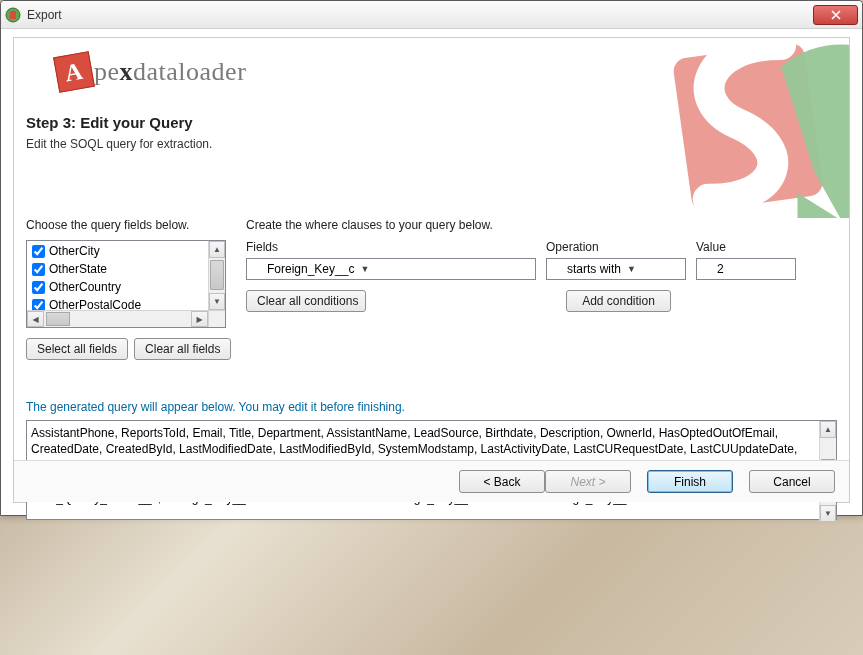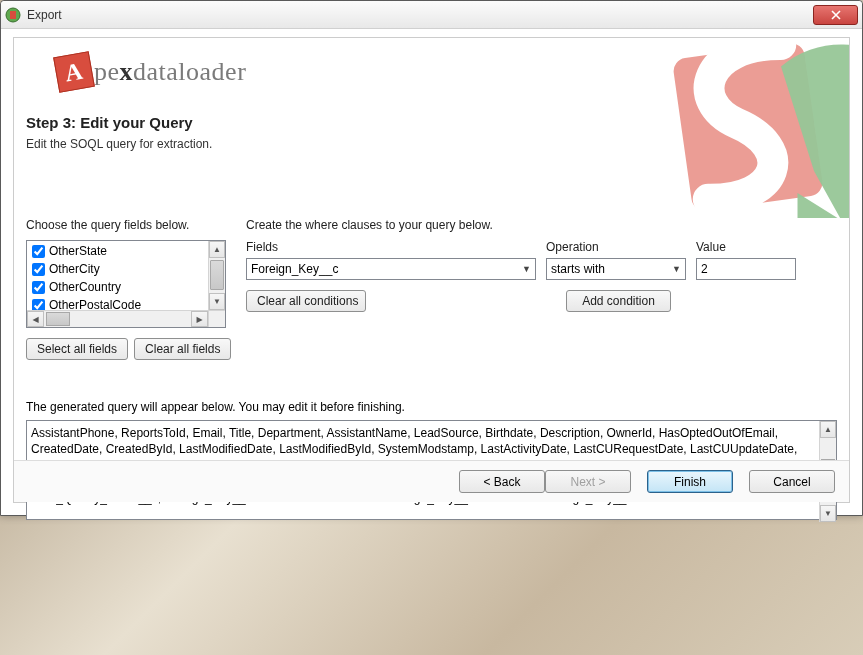--- a/index.html
+++ b/index.html
@@ -230,36 +230,35 @@
     gap: 10px;
     margin-top: 4px;
   }
   .where-col { display: flex; flex-direction: column; }
   .where-col label { font-size: 12px; color: #222; margin-bottom: 4px; }
   .combo, .txt {
     height: 22px;
     border: 1px solid #828790;
     background: #fff;
     font-size: 12px;
-    padding: 0 4px;
-    display: flex;
-    align-items: center;
-    justify-content: space-between;
+    padding: 0 20px;
+    display: flex;
+    align-items: center;
   }
   .combo .arrow-down {
     font-size: 9px;
     color: #444;
     margin-left: 6px;
   }
   .gen-area {
     padding: 10px 12px 0 12px;
   }
   .gen-label {
     font-size: 12px;
-    color: #000000;
+    color: #0369a1;
     margin-bottom: 6px;
   }
   .query-textarea {
     width: 100%;
     height: 100px;
     border: 1px solid #828790;
     font-family: "Segoe UI", Tahoma, sans-serif;
     font-size: 12px;
     padding: 4px 18px 4px 4px;
     resize: none;
@@ -311,20 +310,21 @@
     border-radius: 3px;
     font-size: 12px;
     display: flex;
     align-items: center;
     justify-content: center;
     cursor: pointer;
   }
   .wiz-btn.disabled {
     color: #a0a0a0;
     cursor: default;
+    font-style: italic;
   }
   .wiz-btn.primary {
     border: 1px solid #2c628b;
     box-shadow: inset 0 0 0 1px #7cc0e8;
     background: linear-gradient(#eaf6fd,#c4e5f6);
   }
 </style>
 </head>
 <body>
 
@@ -361,25 +361,25 @@
       <div class="step-desc">Edit the SOQL query for extraction.</div>
     </div>
 
     <div class="mid-area">
 
       <div class="left-col">
         <div class="section-label">Choose the query fields below.</div>
         <div class="fields-listbox">
           <div class="row">
             <input type="checkbox" checked="" style="">
-            <span>OtherState</span>
+            <span>OtherCity</span>
           </div>
           <div class="row">
             <input type="checkbox" checked="" style="">
-            <span>OtherCity</span>
+            <span>OtherState</span>
           </div>
           <div class="row">
             <input type="checkbox" checked="" style="">
             <span>OtherCountry</span>
           </div>
           <div class="row">
             <input type="checkbox" checked="" style="">
             <span>OtherPostalCode</span>
           </div>
           <div class="vscroll">

